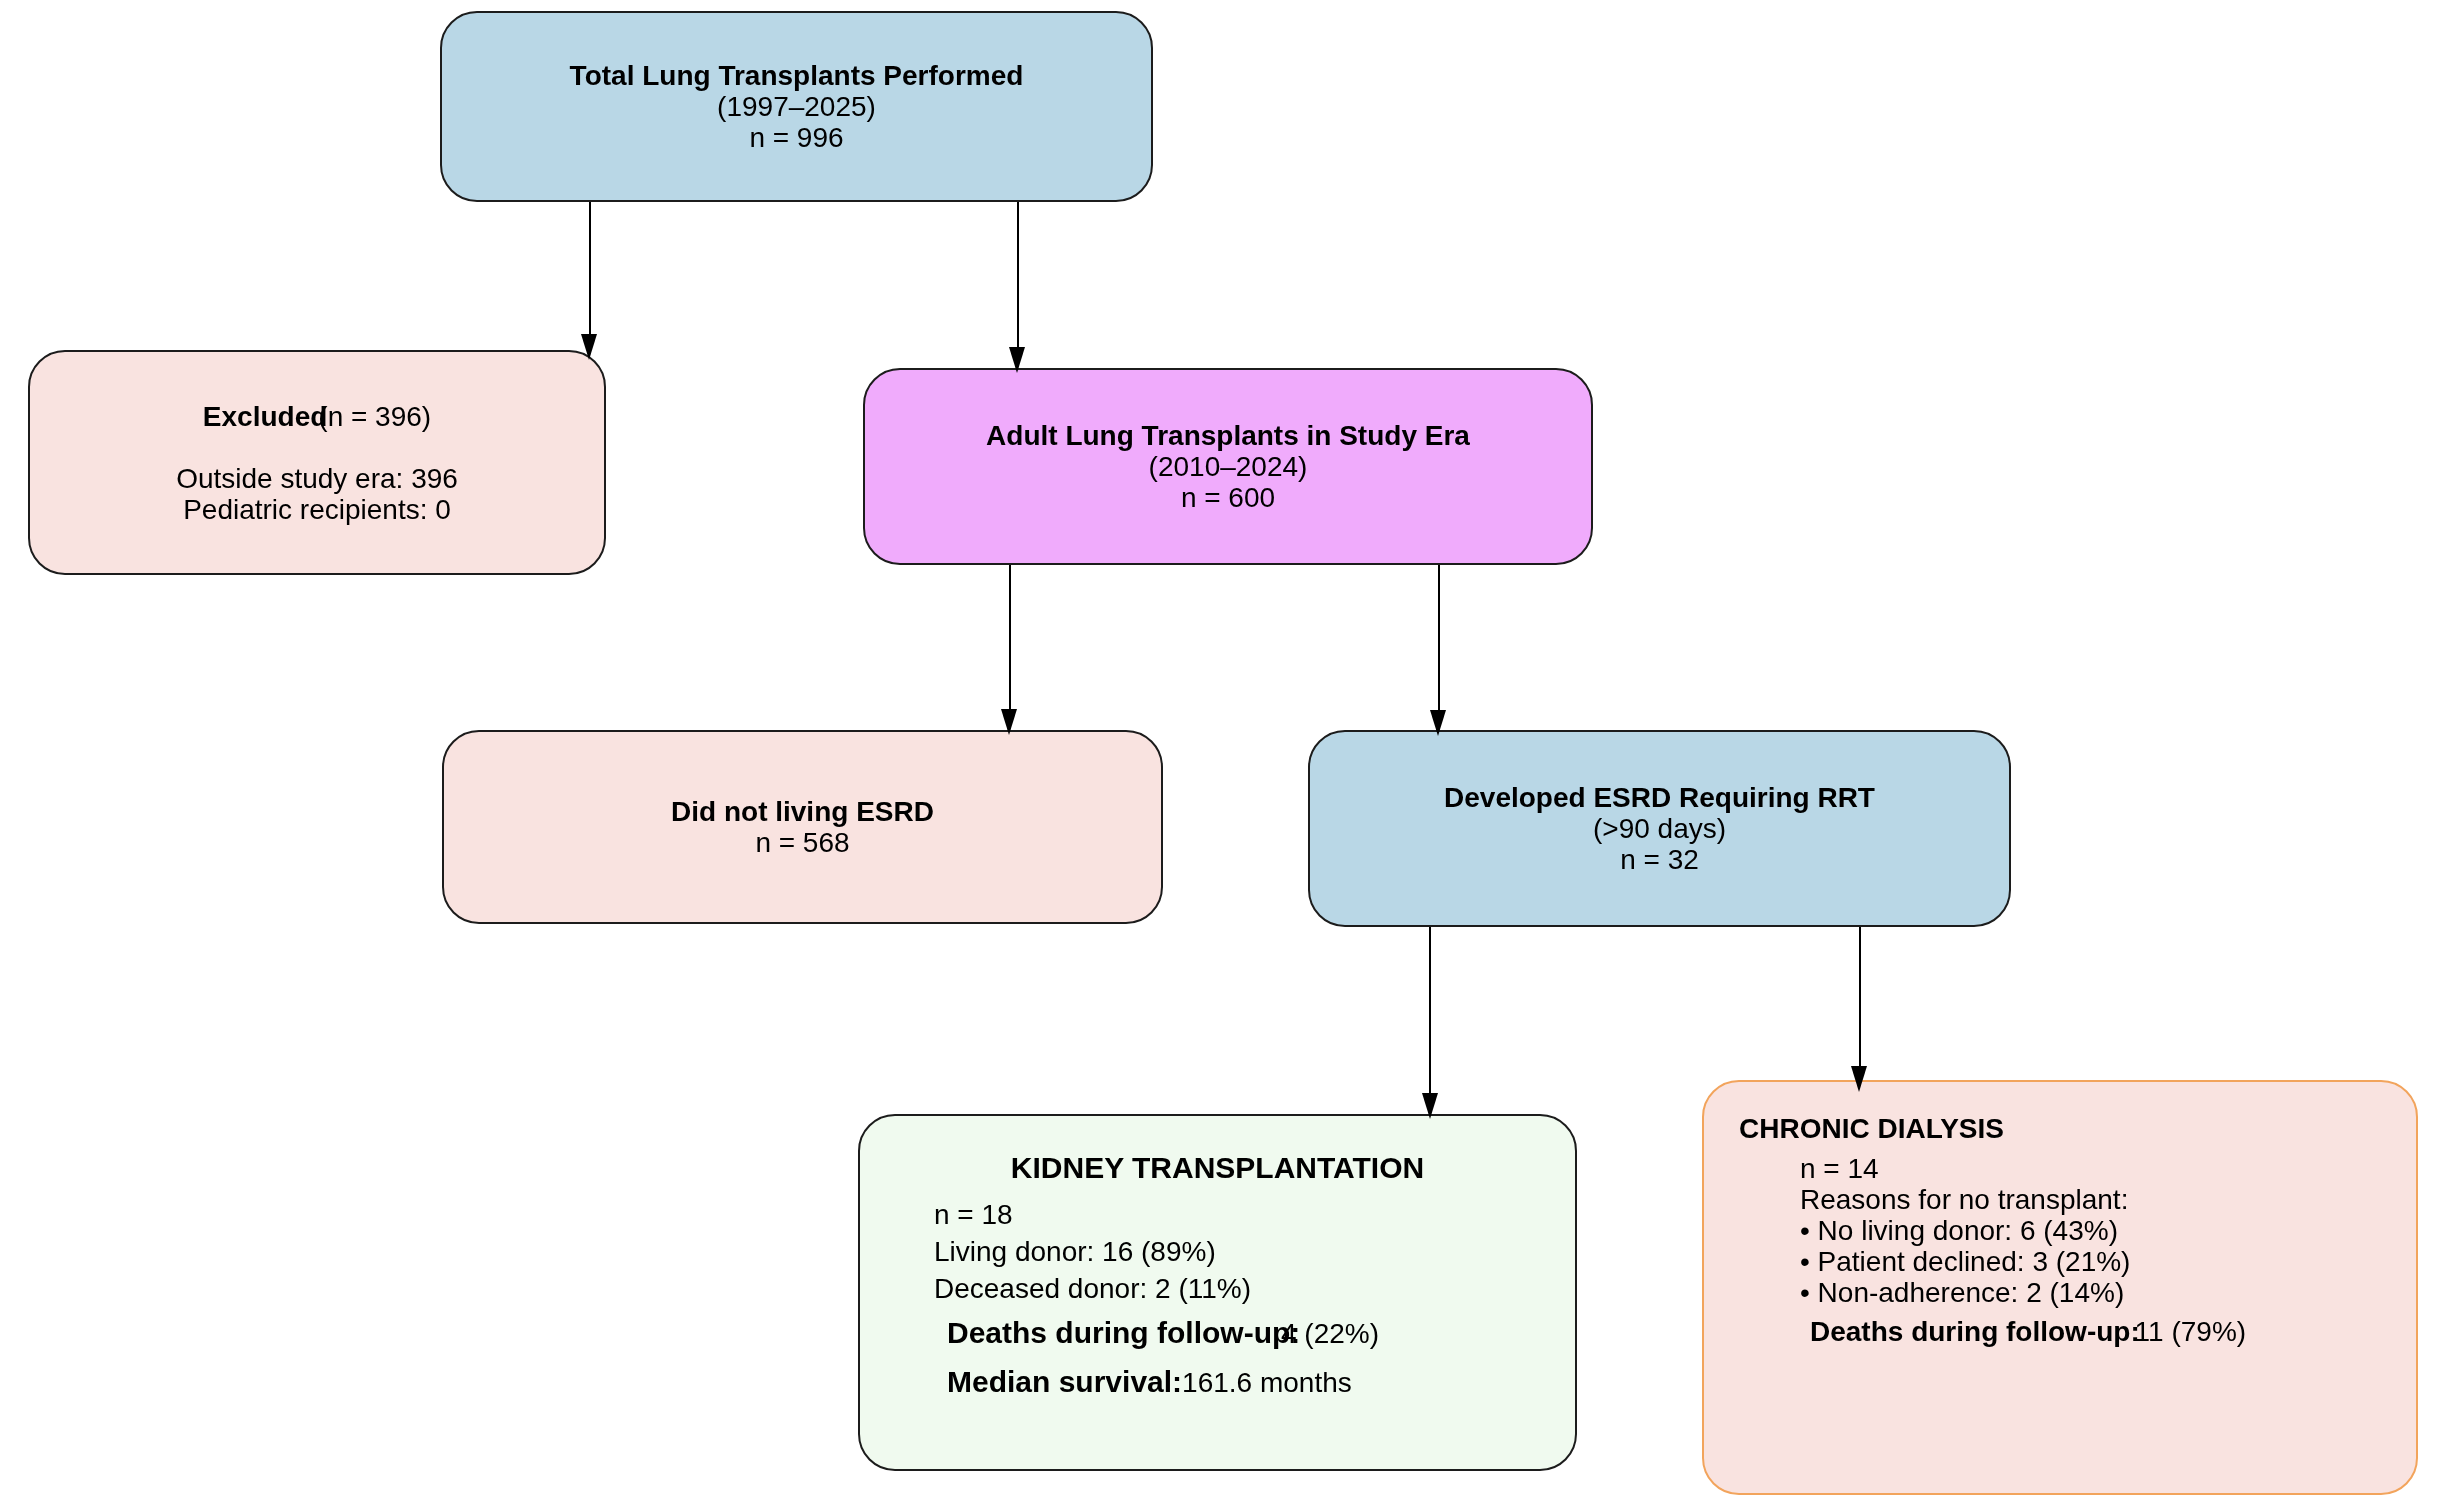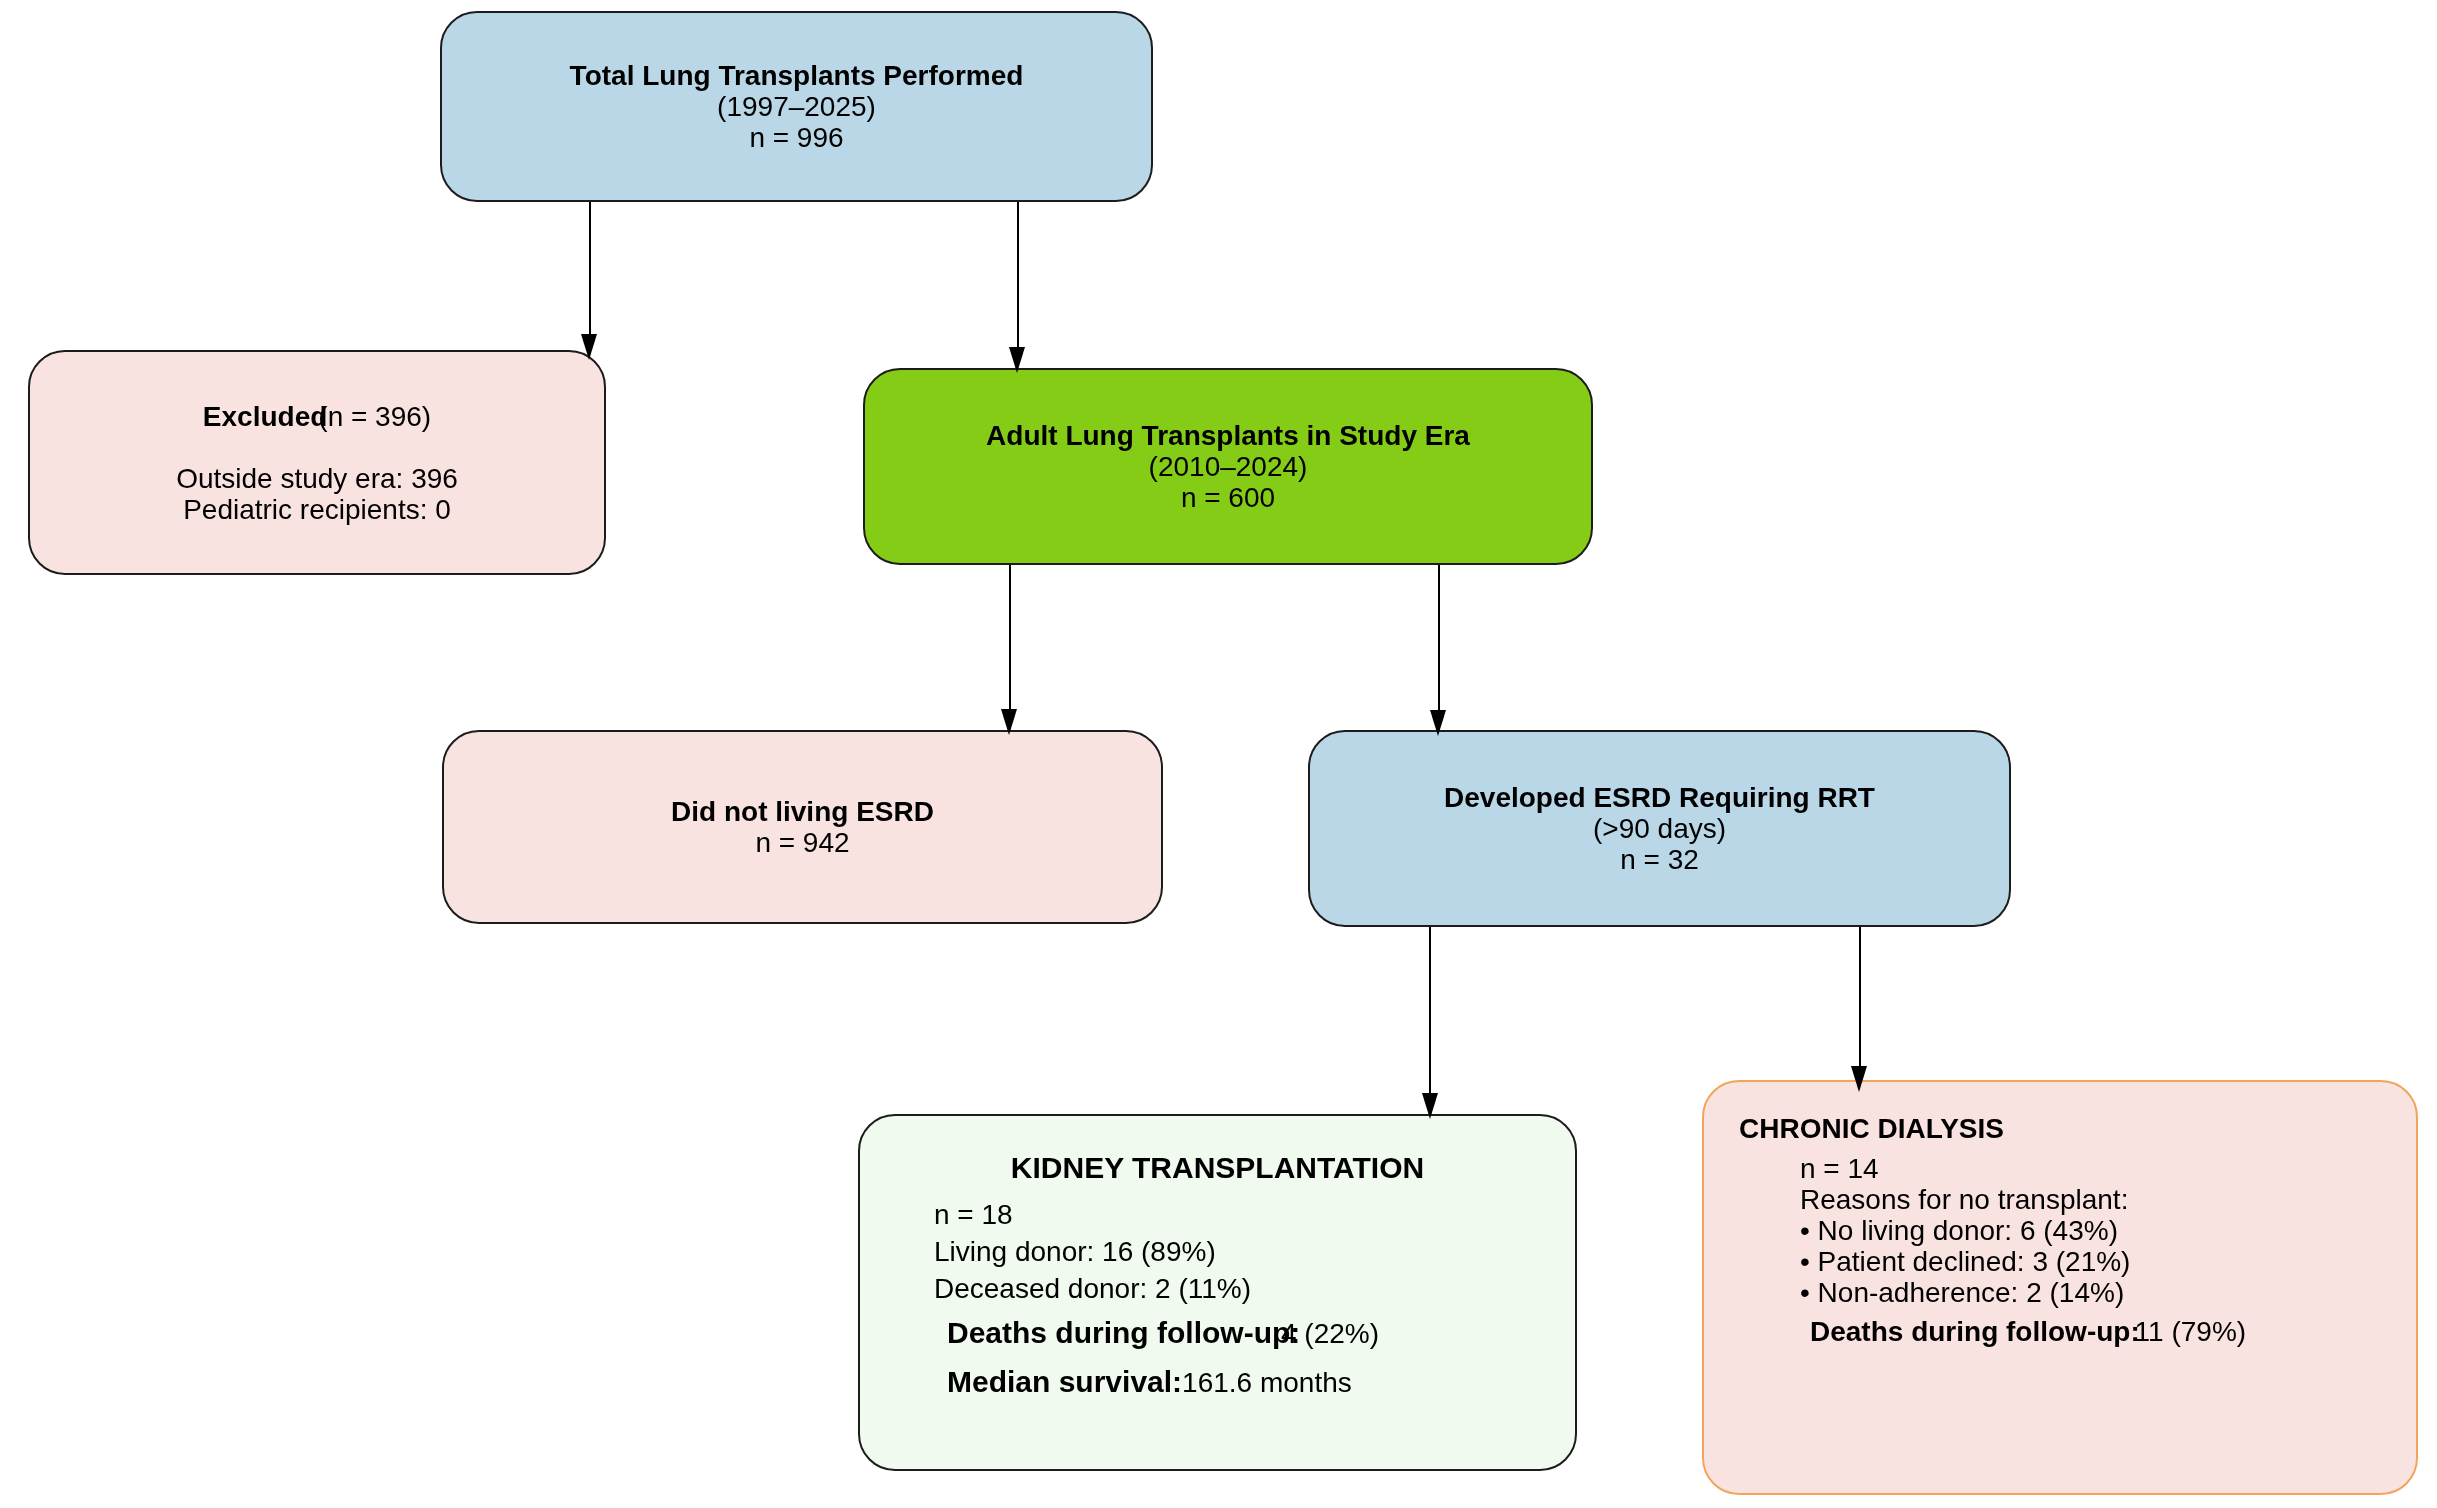--- a/index.html
+++ b/index.html
@@ -75,29 +75,29 @@
 
   <div class="node pink" id="box-excluded" style="background: rgb(249, 227, 224);">
     <div>
       <span class="hd">Excluded</span><span class="ov-tight">(n = 396)</span>
     </div>
     <div class="spacer"></div>
     <div>Outside study era: 396</div>
     <div>Pediatric recipients: 0</div>
   </div>
 
-  <div class="node blue" id="box-adult" style="background: #84cc16;">
+  <div class="node blue" id="box-adult" style="background: #f0abfc;">
     <div class="hd">Adult Lung Transplants in Study Era</div>
     <div>(2010–2024)</div>
     <div>n = 600</div>
   </div>
 
   <div class="node pink" id="box-noesrd" style="background: rgb(249, 227, 224);">
     <div class="hd">Did not living ESRD</div>
-    <div>n = 942</div>
+    <div>n = 568</div>
   </div>
 
   <div class="node blue" id="box-esrd" style="background: rgb(185, 215, 230);">
     <div class="hd">Developed ESRD Requiring RRT</div>
     <div>(&gt;90 days)</div>
     <div>n = 32</div>
   </div>
 
   <div class="node green" id="box-kidney" style="background: rgb(240, 250, 239);">
     <div class="hd">KIDNEY TRANSPLANTATION</div>

